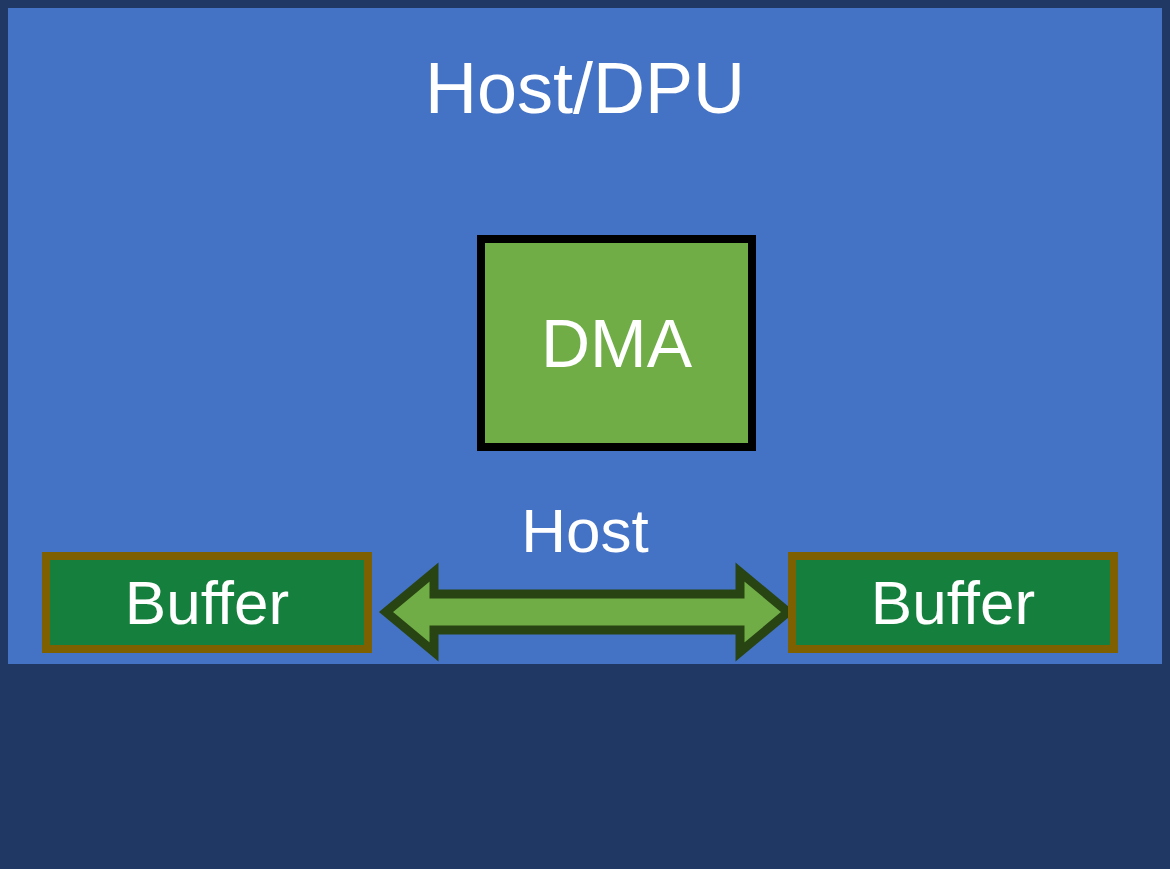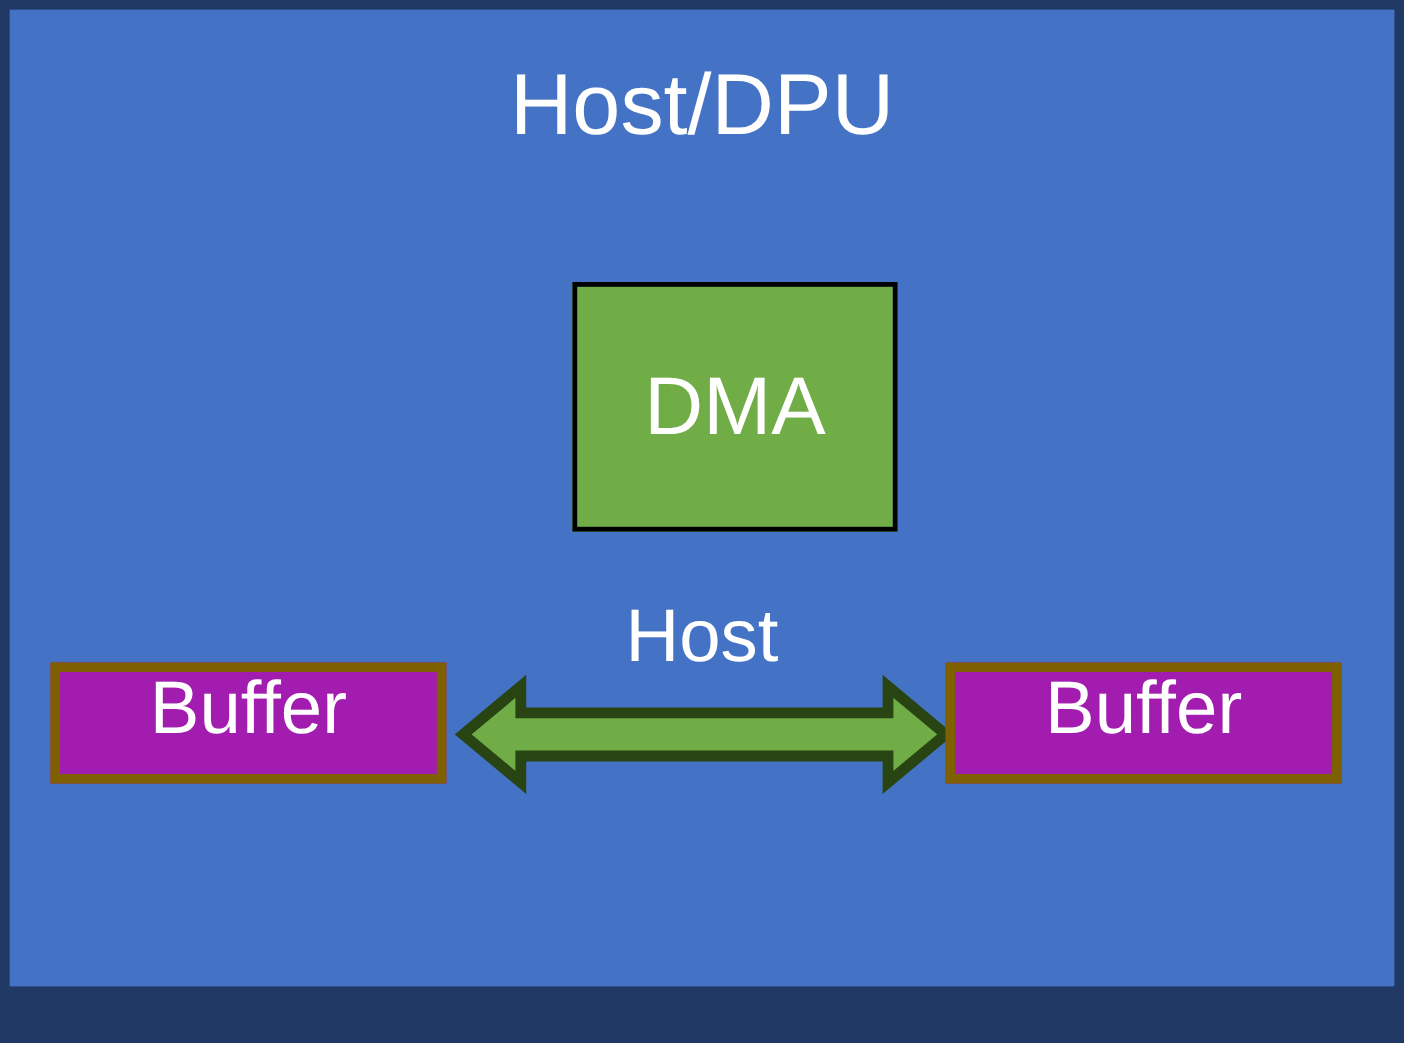--- a/index.html
+++ b/index.html
@@ -20,21 +20,21 @@
     background: #1f3864; 
     box-sizing: border-box;
   }
 
   
   .host-panel {
     position: absolute;
     left: 8px;
     top: 8px;
     width: 1154px;
-    height: 814px;
+    height: 656px;
     background: #4472c4;
     box-sizing: border-box;
   }
 
   
   .panel-title {
     position: absolute;
     left: 0;
     top: 44px;
     width: 1154px;
@@ -49,21 +49,21 @@
   }
 
   
   .dma-box {
     position: absolute;
     left: 469px;
     top: 227px;
     width: 263px;
     height: 200px;
     background: #70ad47;
-    border: 4px solid #000000;
+    border: 8px solid #000000;
     box-sizing: content-box;
     display: flex;
     align-items: center;
     justify-content: center;
   }
   .dma-label {
     color: #ffffff;
     font-size: 68px;
     line-height: 1;
     font-weight: 400;
@@ -85,24 +85,25 @@
     white-space: nowrap;
     user-select: none;
   }
 
   
   .buffer-box {
     position: absolute;
     top: 544px;
     width: 314px;
     height: 85px;
-    background: #a21caf;
+    background: #15803d;
     border: 8px solid #7f6000;
     box-sizing: content-box;
     display: flex;
+    align-items: center;
     justify-content: center;
   }
   .buffer-box.left  { left: 34px; }
   .buffer-box.right { left: 780px; }
 
   .buffer-label {
     color: #ffffff;
     font-size: 62px;
     line-height: 1;
     font-weight: 400;

